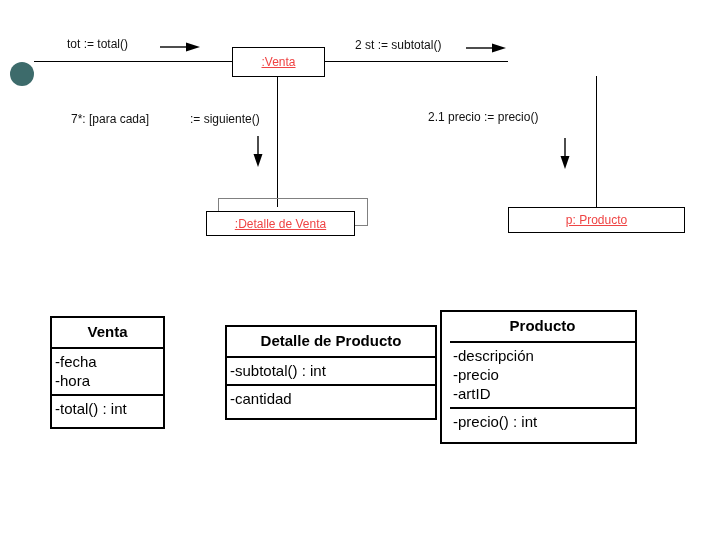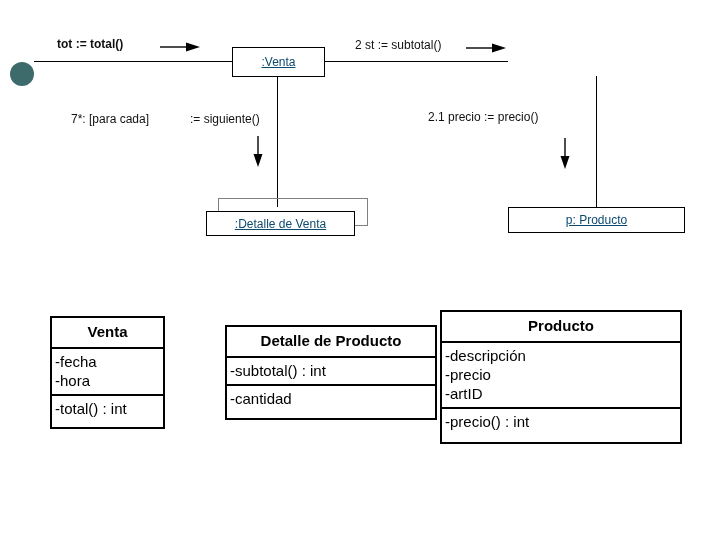--- a/index.html
+++ b/index.html
@@ -43,21 +43,21 @@
     box-sizing: border-box;
     display: flex;
     align-items: center;
     justify-content: center;
   }
   .obj-box .obj-label {
     font-size: 12px;
     line-height: 14px;
     text-decoration: underline;
     white-space: nowrap;
-    color: #0c4a6e;
+    color: #ef4444;
   }
   .obj-box-shadow {
     border: 1px solid #808080;
     background: transparent;
     box-sizing: border-box;
   }
 
   .msg-label {
     font-size: 12px;
     line-height: 14px;
@@ -95,21 +95,21 @@
 </style>
 </head>
 <body>
 
 <div id="canvas">
 
   <div class="abs start-dot" style="left:10px; top:62px; width:24px; height:24px;"></div>
 
   <div class="abs line-h" style="left:34px; top:61px; width:198px;"></div>
 
-  <div class="abs msg-label" style="left:57px; top:37px;font-weight:bold;">tot := total()</div>
+  <div class="abs msg-label" style="left:67px; top:37px;">tot := total()</div>
 
   <svg class="abs arrow-svg" style="left:160px; top:40px;" width="42" height="14" viewBox="0 0 42 14">
     <line x1="0" y1="7" x2="28" y2="7" stroke="#000000" stroke-width="1.4"></line>
     <polygon points="26,2.5 40,7 26,11.5" fill="#000000"></polygon>
   </svg>
 
   <div class="abs obj-box" style="left:232px; top:47px; width:93px; height:30px;">
     <span class="obj-label">:Venta</span>
   </div>
 
@@ -166,21 +166,21 @@
   <div class="abs class-box" style="left:208px; top:325px; width:212px; height:95px;margin-left:17px;">
     <div class="class-name">Detalle de Producto</div>
     <div class="class-compartment">
       <div class="class-row">-subtotal() : int</div>
     </div>
     <div class="class-compartment">
       <div class="class-row">-cantidad</div>
     </div>
   </div>
 
-  <div class="abs class-box" style="left:440px; top:310px; width:242px; height:134px;">
+  <div class="abs class-box" style="left:440px; top:310px; width:197px; height:134px;padding-left:8px;">
     <div class="class-name">Producto</div>
     <div class="class-compartment">
       <div class="class-row">-descripción</div>
       <div class="class-row">-precio</div>
       <div class="class-row">-artID</div>
     </div>
     <div class="class-compartment">
       <div class="class-row">-precio() : int</div>
     </div>
   </div>

